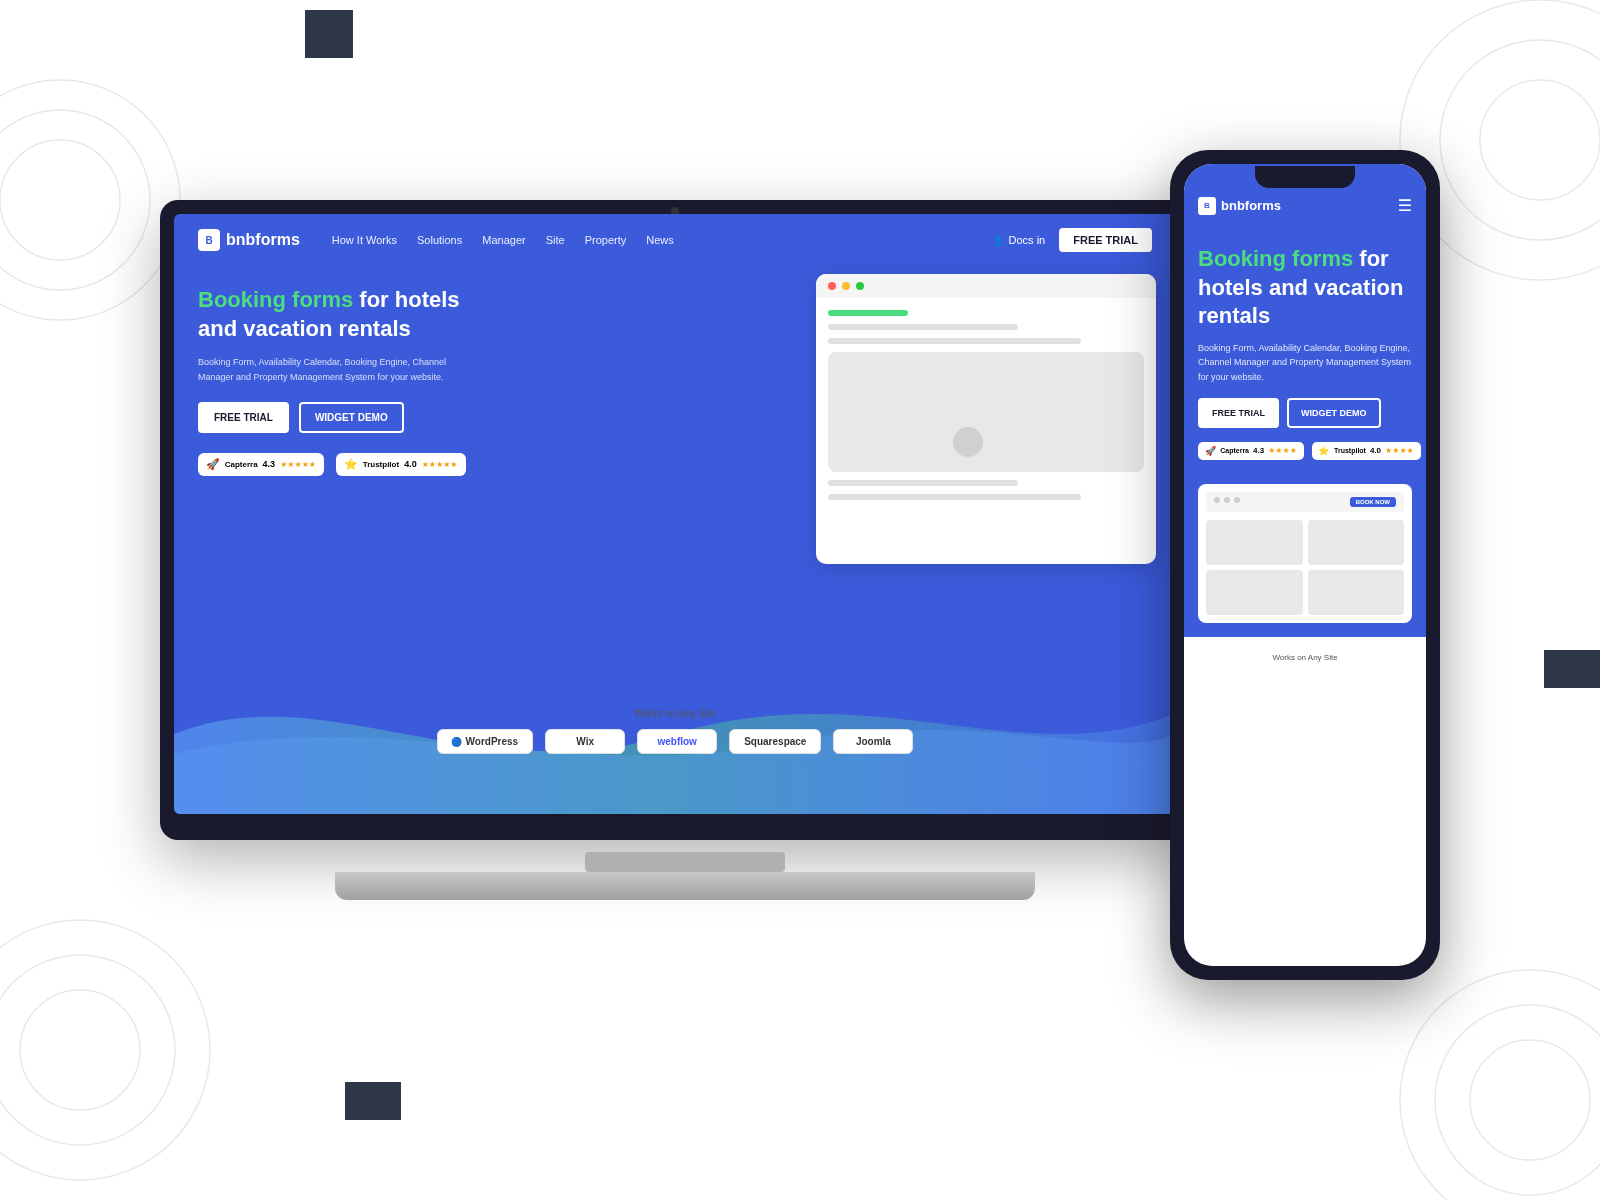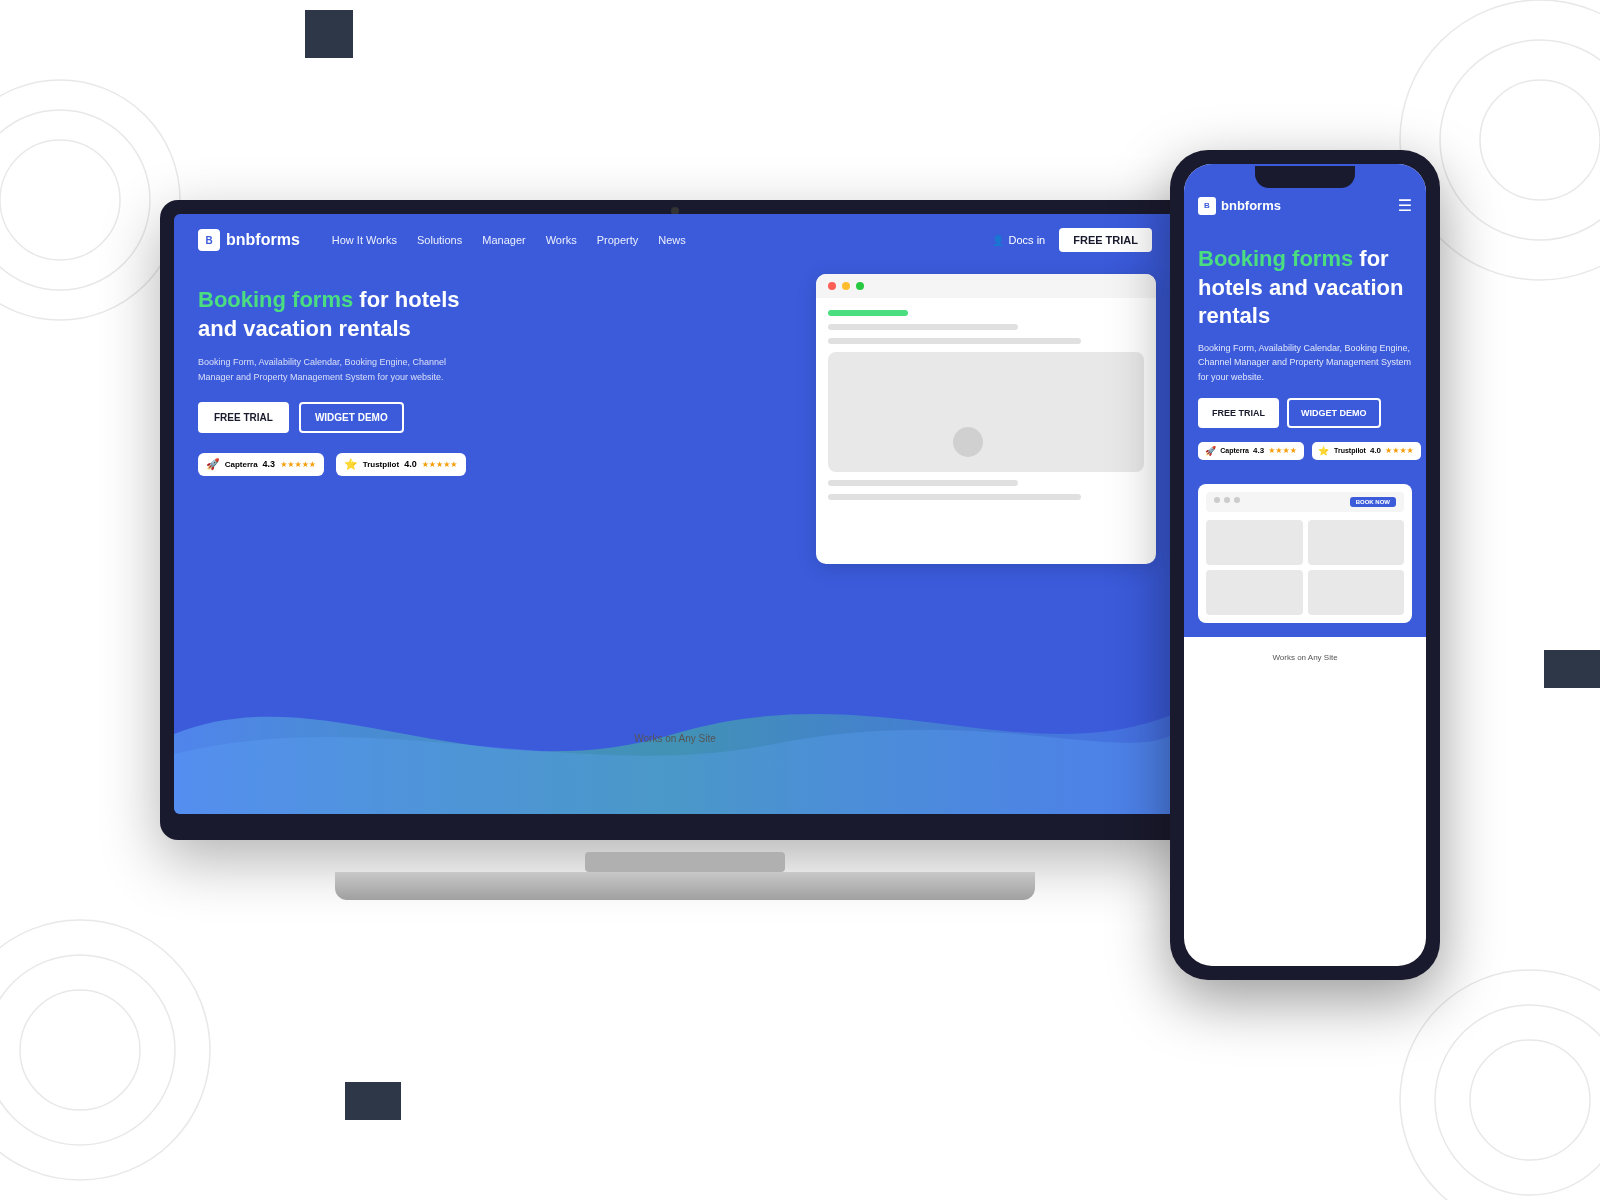--- a/index.html
+++ b/index.html
@@ -670,21 +670,21 @@
           <div class="ls-logo">
             <div class="ls-logo-icon">B</div>
             <span>
               <strong>bnb</strong><span>forms</span>
             </span>
           </div>
           <div class="ls-nav-links">
             <span>How It Works</span>
             <span>Solutions</span>
             <span>Manager</span>
-            <span>Works</span>
+            <span>Site</span>
             <span>Property</span>
             <span>News</span>
           </div>
           <div class="ls-nav-right">
             <div class="ls-signin">
               <span style="font-size:10px;">👤</span>
               <span>Docs in</span>
             </div>
             <button class="ls-btn-trial">FREE TRIAL</button>
           </div>
@@ -747,20 +747,37 @@
               </div>
             </div>
             <div class="ls-mock-bar short"></div>
             <div class="ls-mock-bar medium"></div>
           </div>
         </div>
 
 
         <div class="ls-works" style="width:580px;">
           <div class="ls-works-label">Works on Any Site</div>
+          <div class="ls-platforms">
+            <div class="ls-platform">
+              <span style="font-size:9px;">🔵</span> <span>WordPress</span>
+            </div>
+            <div class="ls-platform">
+              <strong>Wix</strong>
+            </div>
+            <div class="ls-platform">
+              <span style="color:#4353ff;">webflow</span>
+            </div>
+            <div class="ls-platform">
+              <span>Squarespace</span>
+            </div>
+            <div class="ls-platform">
+              <span>Joomla</span>
+            </div>
+          </div>
         </div>
 
       </div>
     </div>
 
     <div class="laptop-stand"></div>
     <div class="laptop-base"></div>
   </div>
 
   <div class="phone">

